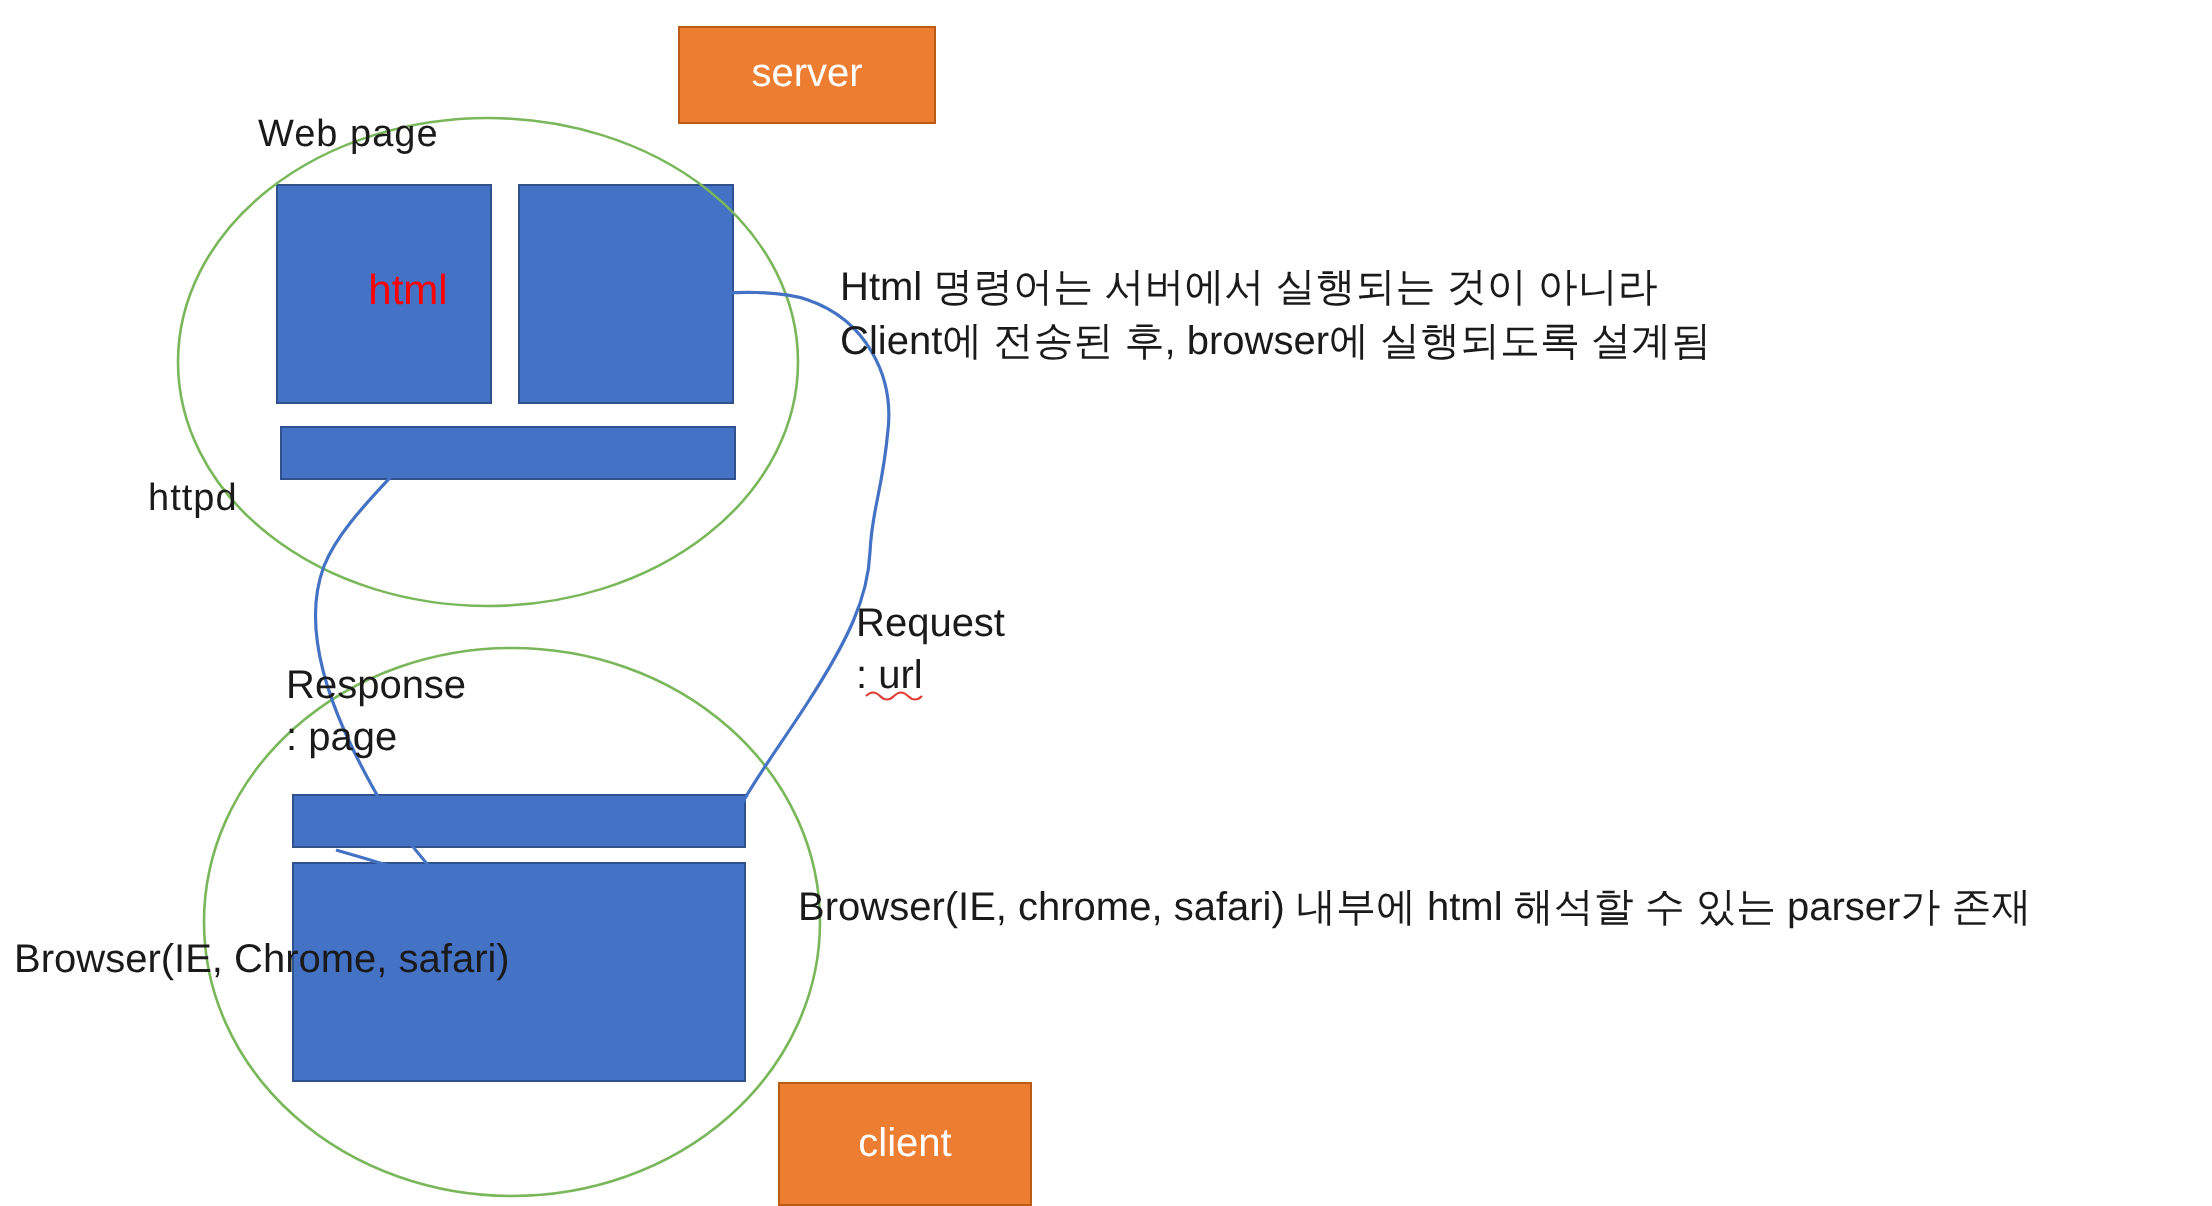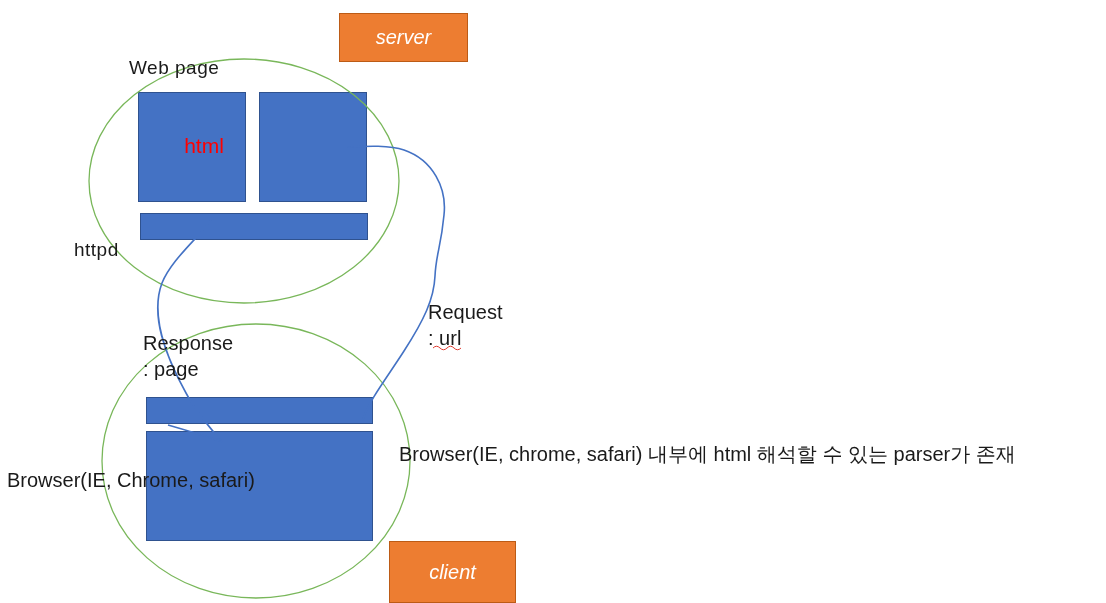--- a/index.html
+++ b/index.html
@@ -7,21 +7,21 @@
     position:relative;width:1106px;height:603px;overflow:hidden;background:#ffffff;
     font-family:"Liberation Sans","DejaVu Sans",sans-serif;color:#111111;
   }
   
   .bluebox{
     position:absolute;background:#4472C4;border:1px solid #2F528F;box-sizing:border-box;z-index:1;
   }
   
   .tag{
     position:absolute;background:#ED7D31;border:1px solid #BC5B16;box-sizing:border-box;
-    color:#ffffff;font-size:20px;display:flex;align-items:center;justify-content:center;z-index:1;font-style:italic;
+    color:#ffffff;font-size:20px;display:flex;align-items:center;justify-content:center;z-index:1;
   }
   
   #overlay{position:absolute;left:0;top:0;z-index:2;pointer-events:none;}
   
   .lbl{position:absolute;z-index:3;white-space:nowrap;line-height:1.32;}
   .lbl-black{color:#1a1a1a;font-size:19px;}
   .lbl-anno{color:#1a1a1a;font-size:20px;line-height:27px;}
   #html-label{
     position:absolute;left:138px;top:134px;width:132px;text-align:center;
     color:#FF0000;font-size:21px;z-index:3;
@@ -58,20 +58,24 @@
     <path d="M168,425 Q196,433 220,441" fill="none" stroke="#4472C4" stroke-width="1.6"></path>
     <path d="M433,348 q3.5,-3.5 7,0 t7,0 t7,0 t7,0" fill="none" stroke="#E03C31" stroke-width="1"></path>
   </svg>
 
   <div class="lbl lbl-black" style="left:129px;top:55px;letter-spacing:0.5px;text-align:right;">Web page</div>
 
   <div id="html-label">html</div>
 
   <div class="lbl lbl-black" style="left:74px;top:210px;letter-spacing:0.5px;margin-top:27px;">httpd</div>
 
+  <div class="lbl lbl-anno" style="left:420px;top:131px;">
+    <div>Html 명령어는 서버에서 실행되는 것이 아니라</div>
+    <div>Client에 전송된 후, browser에 실행되도록 설계됨</div>
+  </div>
 
   <div class="lbl lbl-anno" style="left:428px;top:299px;line-height:26px;">
     <div>Request</div>
     <div>: url</div>
   </div>
 
   <div class="lbl lbl-anno" style="left:111px;top:330px;line-height:26px;margin-left:32px;">
     <div>Response</div>
     <div>: page</div>
   </div>

